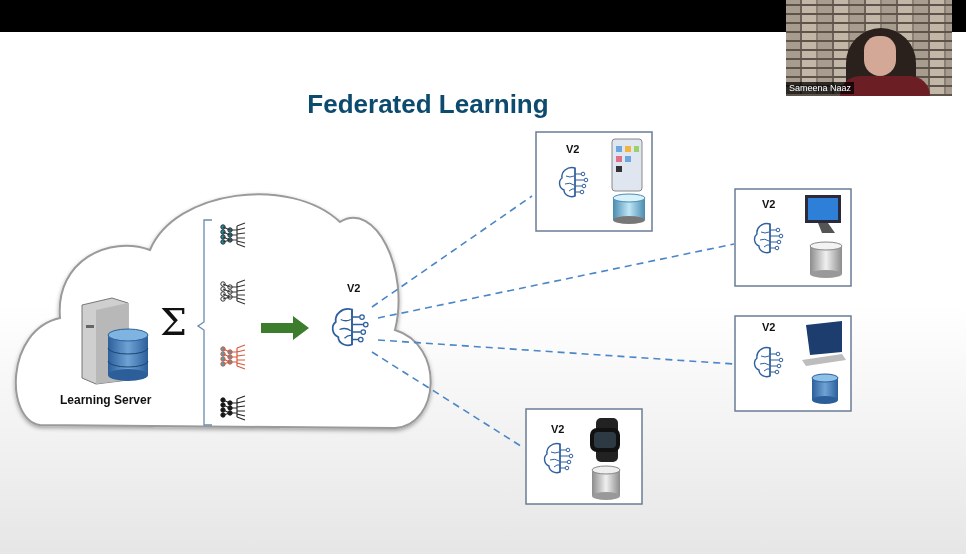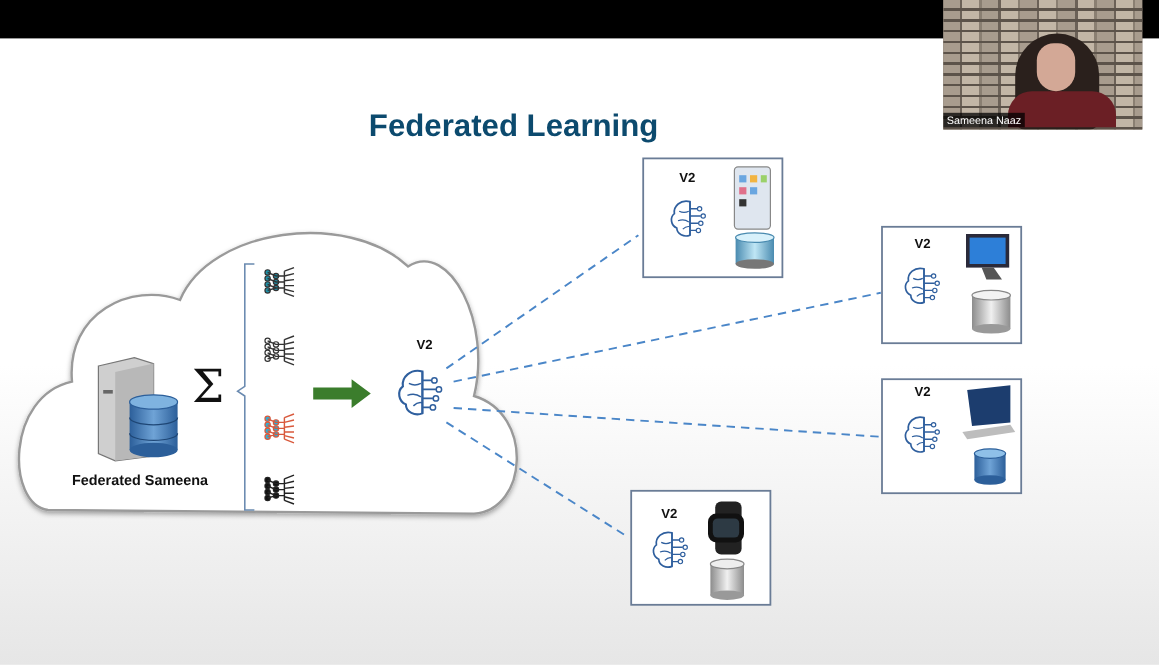--- a/index.html
+++ b/index.html
@@ -1,20 +1,20 @@
 <!DOCTYPE html>
 <html><head>
 <meta charset="utf-8">
 <style>
   html,body{margin:0;padding:0;}
   body{width:966px;height:554px;position:relative;overflow:hidden;font-family:"Liberation Sans",sans-serif;
     background:linear-gradient(#ffffff 0%,#ffffff 55%,#e6e6e6 100%);}
   .topbar{position:absolute;left:0;top:0;width:966px;height:32px;background:#000;}
   .title{position:absolute;left:0;width:856px;top:70px;text-align:center;font-weight:bold;font-size:26px;color:#0c4a6e;margin-top:19px;}
-  .video{position:absolute;left:786px;top:0;width:166px;height:108px;background:#7b6f63;overflow:hidden;}
+  .video{position:absolute;left:786px;top:0;width:166px;height:96px;background:#7b6f63;overflow:hidden;}
   .bricks{position:absolute;inset:0;background:
      repeating-linear-gradient(0deg,#5c534a 0 2px,transparent 2px 9px),
      repeating-linear-gradient(90deg,#a89c8e 0 14px,#6b6157 14px 16px,#c2b6a6 16px 30px,#8a7f72 30px 32px);}
   .person{position:absolute;left:60px;top:28px;width:70px;height:80px;border-radius:35px 35px 8px 8px;background:#2a201c;}
   .face{position:absolute;left:78px;top:36px;width:32px;height:40px;border-radius:16px 16px 18px 18px;background:#d3a896;}
   .shirt{position:absolute;left:54px;top:76px;width:90px;height:30px;border-radius:20px 20px 0 0;background:#6b1f25;}
   .nametag{position:absolute;left:0;bottom:2px;background:rgba(0,0,0,.75);color:#fff;font-size:9px;padding:1px 3px;}
   svg{position:absolute;left:0;top:0;}
   .lbl{position:absolute;font-weight:bold;font-size:11px;color:#111;text-align:center;}
 </style>
@@ -160,19 +160,19 @@
         <rect x="594" y="432" width="22" height="16" rx="4" fill="#2d3a44"></rect>
       </g>
     <g>
         <rect x="592" y="470" width="28" height="26" fill="url(#dbg)"></rect>
         <ellipse cx="606" cy="470" rx="14" ry="4" fill="#eee" stroke="#888"></ellipse>
         <ellipse cx="606" cy="496" rx="14" ry="4" fill="#999"></ellipse>
       </g>
   </g>
 </svg>
 
-<div class="lbl" style="left:60px;top:393px;font-size:12px;">Federated Sameena</div>
+<div class="lbl" style="left:60px;top:393px;font-size:12px;">Learning Server</div>
 <div style="position:absolute;left:160px;top:300px;font-size:38px;font-family:'DejaVu Serif',serif;color:#111;">Σ</div>
 <div class="lbl" style="left:347px;top:282px;">V2</div>
 <div class="lbl" style="left:566px;top:143px;">V2</div>
 <div class="lbl" style="left:762px;top:198px;">V2</div>
 <div class="lbl" style="left:762px;top:321px;">V2</div>
 <div class="lbl" style="left:551px;top:423px;">V2</div>
 
 </body></html>

